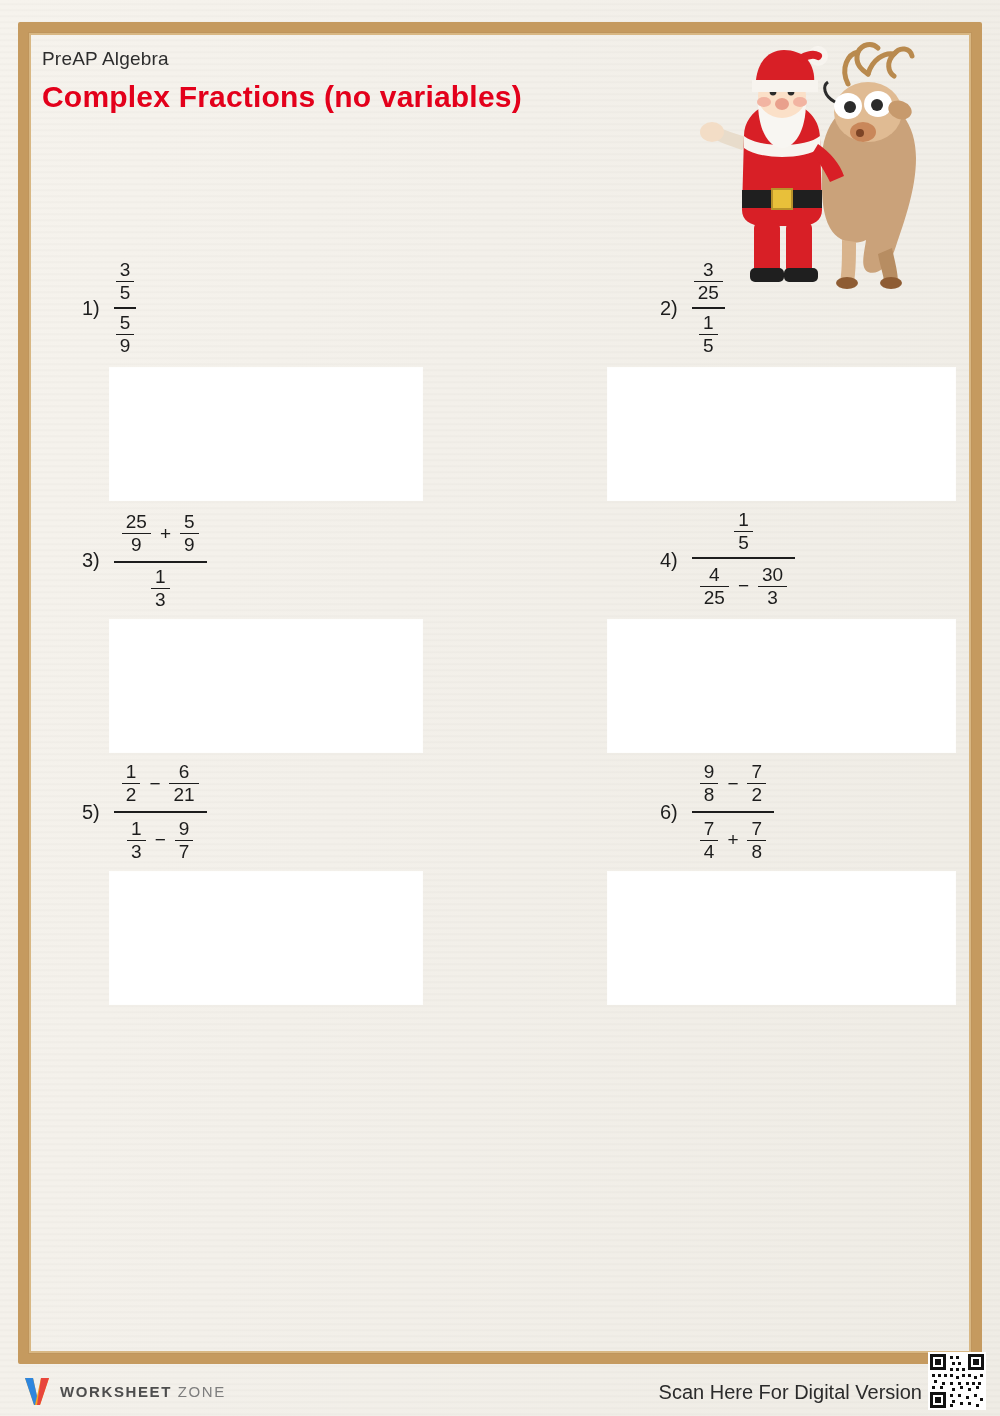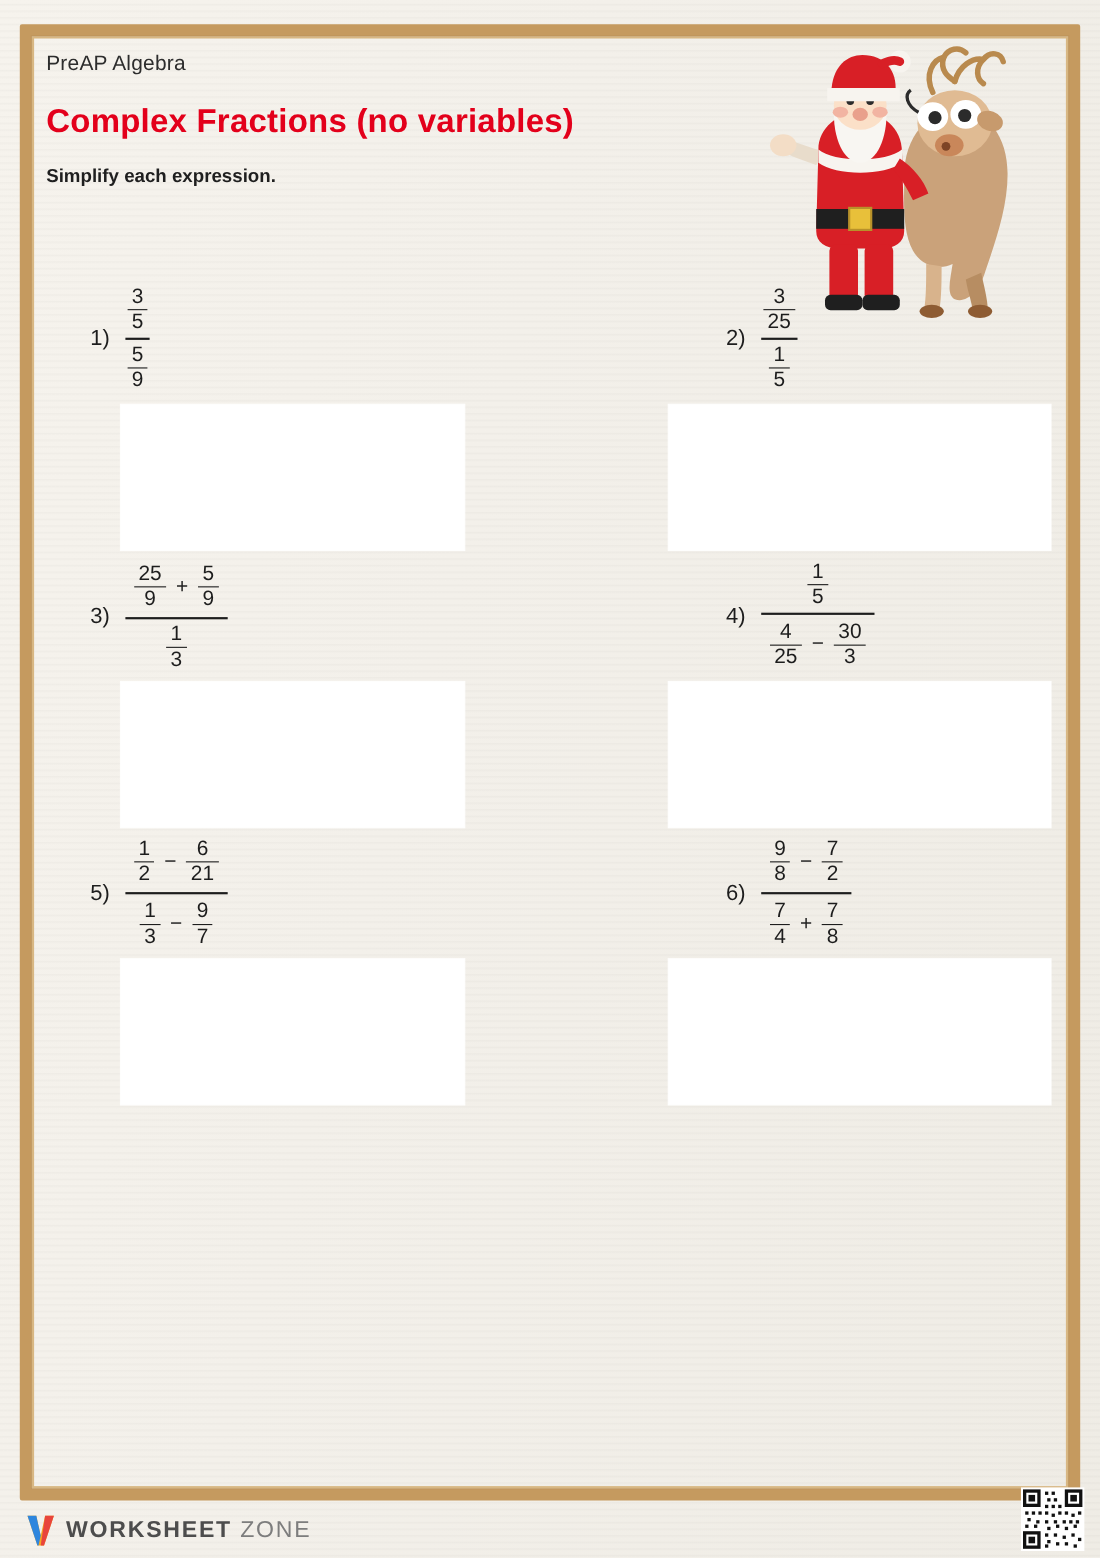--- a/index.html
+++ b/index.html
@@ -55,21 +55,21 @@
     right: 42px;
     bottom: 60px;
   }
 
   .course {
     font-size: 19px;
     color: #2d2d2d;
     letter-spacing: 0.2px;
   }
   .title {
-    margin-top: 24px;
+    margin-top: 10px;
     font-size: 30px;
     font-weight: bold;
     color: #e3001b;
     letter-spacing: 0.2px;
   }
   .instructions {
     margin-top: 22px;
     font-size: 17px;
     font-weight: bold;
     color: #1f1f1f;
@@ -191,21 +191,21 @@
     bottom: 8px;
     display: flex;
     align-items: center;
     gap: 8px;
   }
   .logo-mark {
     width: 30px;
     height: 34px;
   }
   .logo-text {
-    font-size: 21px;
+    font-size: 15px;
     letter-spacing: 1.6px;
     color: #7d7d7d;
   }
   .logo-text b { color: #4d4d4d; }
   .scan {
     position: absolute;
     right: 78px;
     bottom: 12px;
     font-size: 20px;
     color: #2b2b2b;
@@ -224,21 +224,20 @@
 <div class="page">
 
   <div class="frame-outer">
     <div class="frame-inner"></div>
   </div>
 
   <div class="content">
 
     <div class="course">PreAP Algebra</div>
     <div class="title">Complex Fractions (no variables)</div>
-    <div class="instructions">Simplify each expression.</div>
 
     <div class="clipart">
       <svg viewBox="0 0 268 250" width="268" height="250" aria-hidden="true">
 
         <g>
 
           <path d="M176 44 C168 28 176 14 186 12 C182 24 190 30 196 34" fill="none" stroke="#b98a4e" stroke-width="5" stroke-linecap="round"></path>
           <path d="M186 12 C190 4 200 2 206 8" fill="none" stroke="#b98a4e" stroke-width="5" stroke-linecap="round"></path>
           <path d="M196 34 C200 20 212 12 222 14 C214 22 216 32 222 36" fill="none" stroke="#b98a4e" stroke-width="5" stroke-linecap="round"></path>
           <path d="M222 14 C228 6 238 8 240 16" fill="none" stroke="#b98a4e" stroke-width="5" stroke-linecap="round"></path>
@@ -493,20 +492,21 @@
     <div class="logo">
       <span class="logo-mark">
         <svg viewBox="0 0 30 34" width="30" height="34" aria-hidden="true">
           <path d="M3 4 L11 4 L15 22 L19 4 L27 4 L18 31 L12 31 Z" fill="#f5a623"></path>
           <path d="M3 4 L11 4 L15 22 L13 31 L12 31 Z" fill="#2e86de"></path>
           <path d="M19 4 L27 4 L18 31 L15 31 Z" fill="#e8453c"></path>
         </svg>
       </span>
       <span class="logo-text"><b>WORKSHEET</b> <span>ZONE</span></span>
     </div>
+    <div class="scan">Scan Here For Digital Version</div>
     <div class="qr">
       <svg viewBox="0 0 58 58" width="58" height="58" aria-hidden="true">
         <rect width="58" height="58" fill="#ffffff"></rect>
         <g fill="#111">
           <rect x="2" y="2" width="16" height="16"></rect>
             <rect x="5" y="5" width="10" height="10" fill="#fff"></rect>
             <rect x="7" y="7" width="6" height="6"></rect>
           <rect x="40" y="2" width="16" height="16"></rect>
             <rect x="43" y="5" width="10" height="10" fill="#fff"></rect>
             <rect x="45" y="7" width="6" height="6"></rect>

